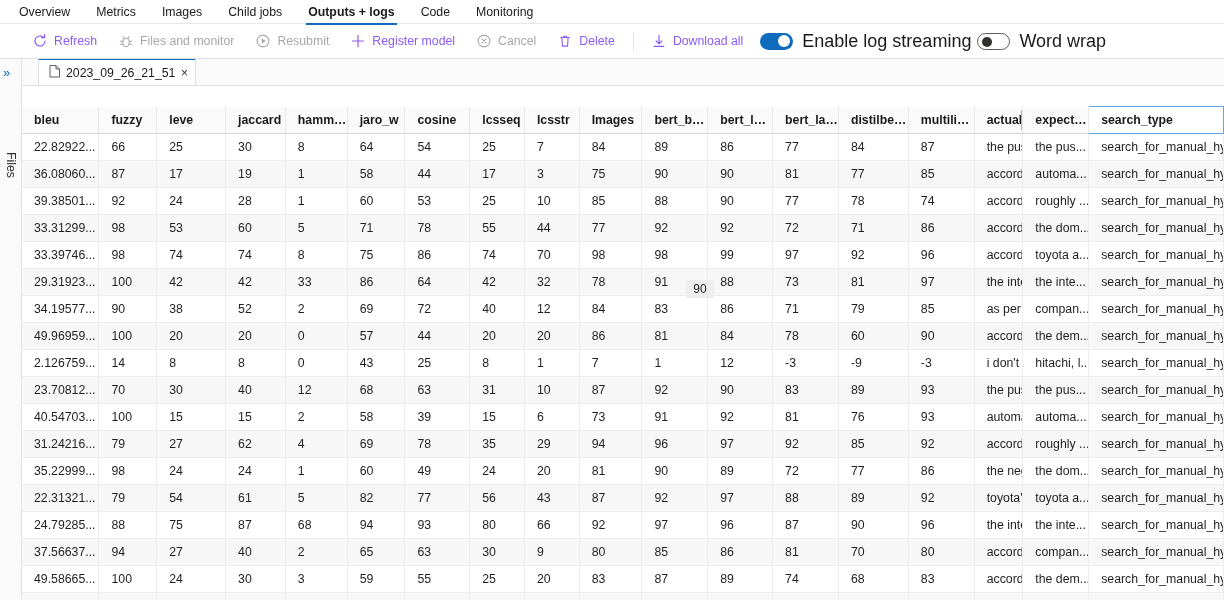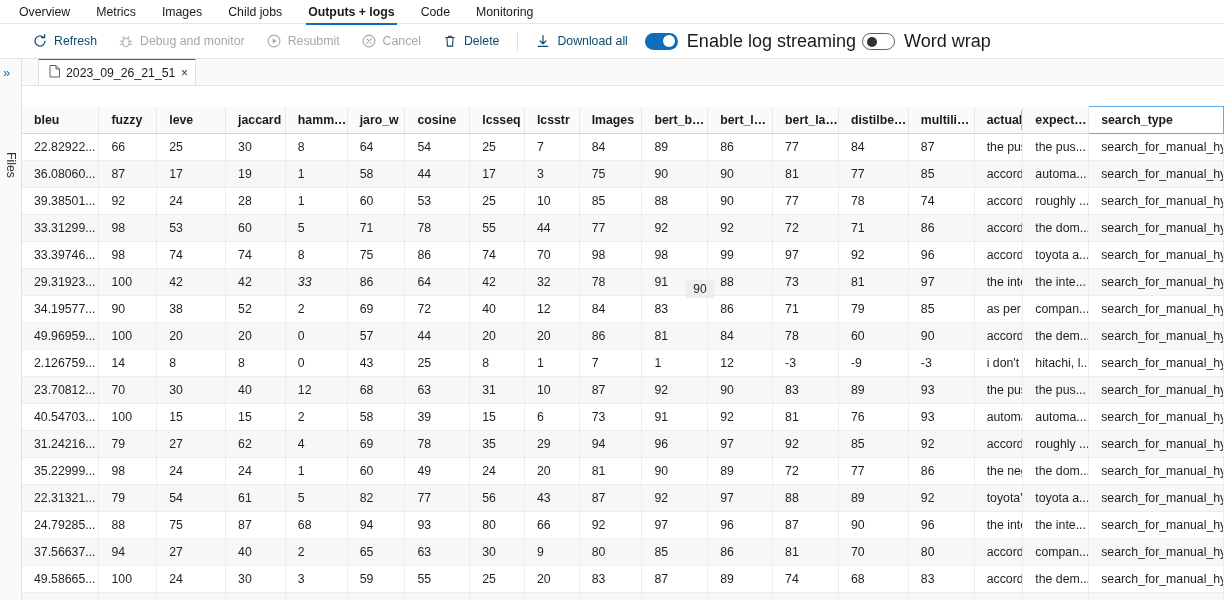--- a/index.html
+++ b/index.html
@@ -53,21 +53,21 @@
     border-bottom: 1px solid #e1e1e1;
     gap: 0;
   }
   .cmd {
     display: flex;
     align-items: center;
     gap: 7px;
     padding: 0 11px;
     height: 29px;
     font-size: 12.3px;
-    color: #0c4a6e;
+    color: #8b5cf6;
     white-space: nowrap;
     cursor: pointer;
     border-radius: 2px;
   }
   .cmd.disabled { color: #a8a8a8; cursor: default; }
   .cmd .gl { font-size: 13px; line-height: 1; display: block; }
   .cmd svg { display: block; }
   .sep {
     width: 1px; height: 19px;
     background: #e1e1e1;
@@ -264,30 +264,38 @@
       </span>
       <span>Refresh</span>
     </div>
     <div class="cmd disabled">
       <span class="gl">
         <svg width="14" height="14" viewBox="0 0 14 14">
           <ellipse cx="7" cy="8.4" rx="3.3" ry="4.1" fill="none" stroke="currentColor" stroke-width="1.1"></ellipse>
           <path d="M5 4.3 l-1-1.6M9 4.3 l1-1.6M3.7 7.2h-2.4M10.3 7.2h2.4M3.7 10.3h-2.4M10.3 10.3h2.4" stroke="currentColor" stroke-width="1.1" stroke-linecap="round" fill="none"></path>
         </svg>
       </span>
-      <span>Debug and monitor</span>
+      <span>Files and monitor</span>
     </div>
     <div class="cmd disabled">
       <span class="gl">
         <svg width="14" height="14" viewBox="0 0 14 14">
           <circle cx="7" cy="7" r="5.9" fill="none" stroke="currentColor" stroke-width="1.1"></circle>
           <path d="M5.7 4.6 l4 2.4 -4 2.4 z" fill="currentColor"></path>
         </svg>
       </span>
       <span>Resubmit</span>
+    </div>
+    <div class="cmd">
+      <span class="gl">
+        <svg width="14" height="14" viewBox="0 0 14 14">
+          <path d="M7 1.4v11.2M1.4 7h11.2" stroke="currentColor" stroke-width="1.2" stroke-linecap="round"></path>
+        </svg>
+      </span>
+      <span>Register model</span>
     </div>
     <div class="cmd disabled">
       <span class="gl">
         <svg width="14" height="14" viewBox="0 0 14 14">
           <circle cx="7" cy="7" r="5.9" fill="none" stroke="currentColor" stroke-width="1.1"></circle>
           <path d="M4.9 4.9 l4.2 4.2M9.1 4.9 l-4.2 4.2" stroke="currentColor" stroke-width="1.1" stroke-linecap="round"></path>
         </svg>
       </span>
       <span>Cancel</span>
     </div>
@@ -467,21 +475,21 @@
               <td style="width: 65px;">96</td>
               <td style="width: 48px;">accordin...</td>
               <td style="width: 65px;">toyota a...</td>
               <td style="width: 133px;">search_for_manual_hybrid</td>
             </tr>
             <tr>
               <td style="width: 76px;">29.31923...</td>
               <td style="width: 57px;">100</td>
               <td style="width: 68px;">42</td>
               <td style="width: 59px;">42</td>
-              <td style="width: 61px; font-style: italic;">33</td>
+              <td style="width: 61px;">33</td>
               <td style="width: 57px;">86</td>
               <td style="width: 64px;">64</td>
               <td style="width: 54px;">42</td>
               <td style="width: 54px;">32</td>
               <td style="width: 62px;">78</td>
               <td style="width: 65px;">91</td>
               <td style="width: 64px;">88</td>
               <td style="width: 65px;">73</td>
               <td style="width: 69px;">81</td>
               <td style="width: 65px;">97</td>

